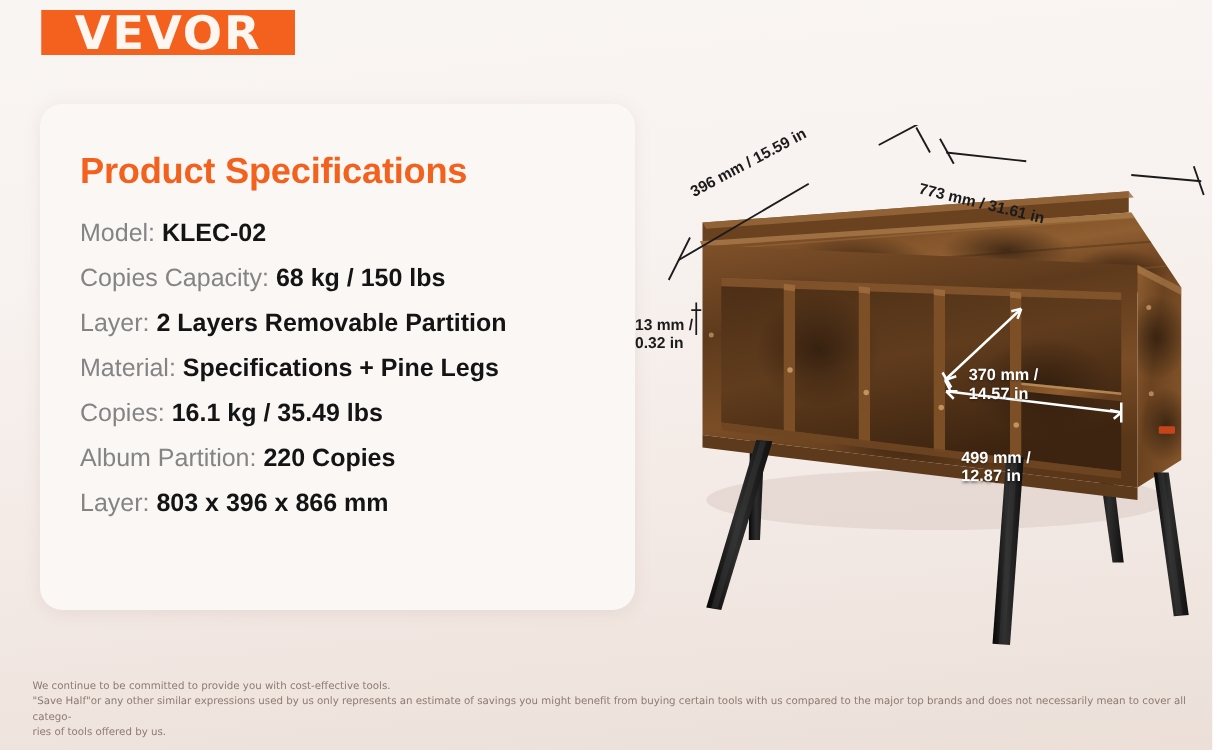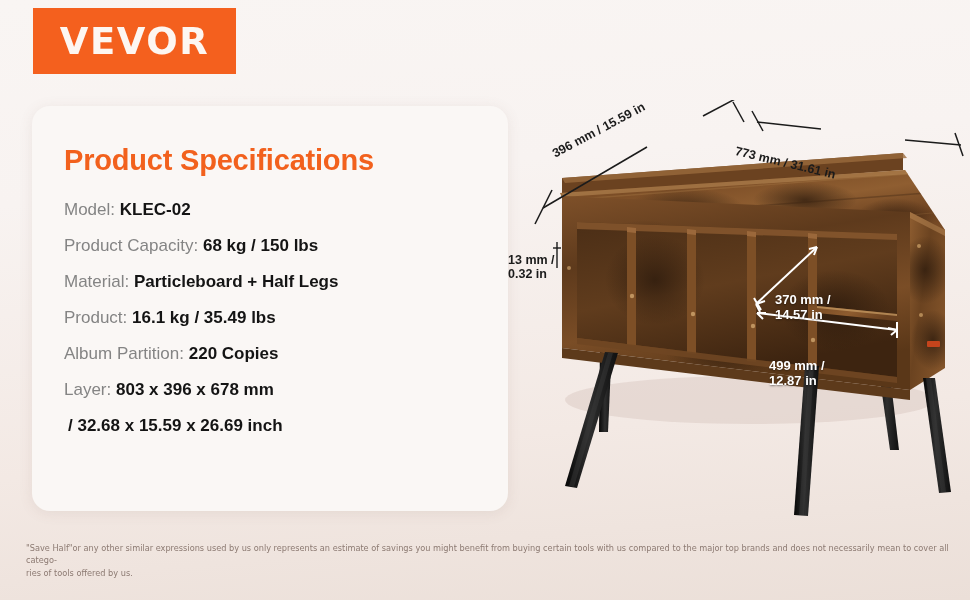--- a/index.html
+++ b/index.html
@@ -20,40 +20,40 @@
     background: linear-gradient(175deg, #f9f5f3 0%, #f8f3f1 30%, #f3e9e4 70%, #ebdfd8 100%);
     overflow: hidden;
   }
 
   
   #brand-logo {
     position: absolute;
     left: 33px;
     top: 8px;
     width: 203px;
-    height: 66px;
+    height: 36px;
     background: #f4601e;
     display: flex;
     align-items: center;
     justify-content: center;
   }
   #brand-logo .wordmark {
     color: #fdf6f1;
     font-size: 37px;
     font-weight: bold;
     letter-spacing: 1.5px;
     font-family: "DejaVu Sans", sans-serif;
     line-height: 1;
   }
 
   
   #spec-card {
     position: absolute;
     left: 32px;
-    top: 106px;
+    top: 83px;
     width: 476px;
     height: 405px;
     background: #faf7f5;
     border-radius: 18px;
     box-shadow: 0 2px 14px rgba(120, 90, 80, 0.10);
   }
   #spec-title {
     position: absolute;
     left: 32px;
     top: 38px;
@@ -62,21 +62,21 @@
     font-weight: bold;
     letter-spacing: -0.2px;
   }
   #spec-list {
     position: absolute;
     left: 32px;
     top: 86px;
     width: 420px;
   }
   .spec-row {
-    font-size: 17px;
+    font-size: 20px;
     line-height: 36px;
     white-space: nowrap;
   }
   .spec-label {
     color: #848484;
     font-weight: normal;
   }
   .spec-value {
     color: #141414;
     font-weight: bold;
@@ -166,41 +166,42 @@
 
   <div id="spec-card">
     <div id="spec-title">Product Specifications</div>
 
     <div id="spec-list">
       <div class="spec-row">
         <span class="spec-label">Model:</span>
         <span class="spec-value">KLEC-02</span>
       </div>
       <div class="spec-row">
-        <span class="spec-label">Product Capacity:</span>
+        <span class="spec-label">Copies Capacity:</span>
         <span class="spec-value">68 kg / 150 lbs</span>
       </div>
       <div class="spec-row">
+        <span class="spec-label">Layer:</span>
+        <span class="spec-value">2 Layers Removable Partition</span>
+      </div>
+      <div class="spec-row">
         <span class="spec-label">Material:</span>
-        <span class="spec-value">Particleboard + Half Legs</span>
-      </div>
-      <div class="spec-row">
-        <span class="spec-label">Product:</span>
+        <span class="spec-value">Specifications + Pine Legs</span>
+      </div>
+      <div class="spec-row">
+        <span class="spec-label">Copies:</span>
         <span class="spec-value">16.1 kg / 35.49 lbs</span>
       </div>
       <div class="spec-row">
         <span class="spec-label">Album Partition:</span>
         <span class="spec-value">220 Copies</span>
       </div>
       <div class="spec-row">
         <span class="spec-label">Layer:</span>
-        <span class="spec-value">803 x 396 x 678 mm</span>
-      </div>
-      <div class="spec-row continuation">
-        <span class="spec-value">/ 32.68  x 15.59  x 26.69  inch</span>
+        <span class="spec-value">803 x 396 x 866 mm</span>
       </div>
     </div>
   </div>
 
   <div id="product-figure">
     <svg viewBox="0 0 465 440" xmlns="http://www.w3.org/2000/svg">
       <defs>
         <linearGradient id="woodTop" x1="0" y1="0" x2="0.6" y2="1">
           <stop offset="0%" stop-color="#9a6838"></stop>
           <stop offset="25%" stop-color="#7b4d26"></stop>
@@ -385,17 +386,18 @@
       <div>14.57 in</div>
     </div>
 
     <div class="dim-label on-wood" id="dim-lower-label">
       <div>499 mm /</div>
       <div>12.87 in</div>
     </div>
   </div>
 
   <div id="footer-disclaimer">
+    <p>We continue to be committed to provide you with cost-effective tools.</p>
     <p>"Save Half"or any other similar expressions used by us only represents an estimate of savings you might benefit from buying certain tools with us compared to the major top brands and does not necessarily mean to cover all catego-</p>
     <p>ries of tools offered by us.</p>
   </div>
 
 </div>
 
 </body></html>

